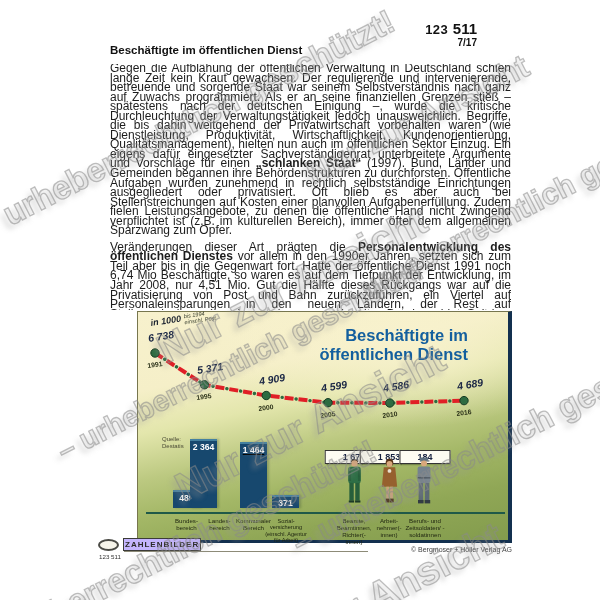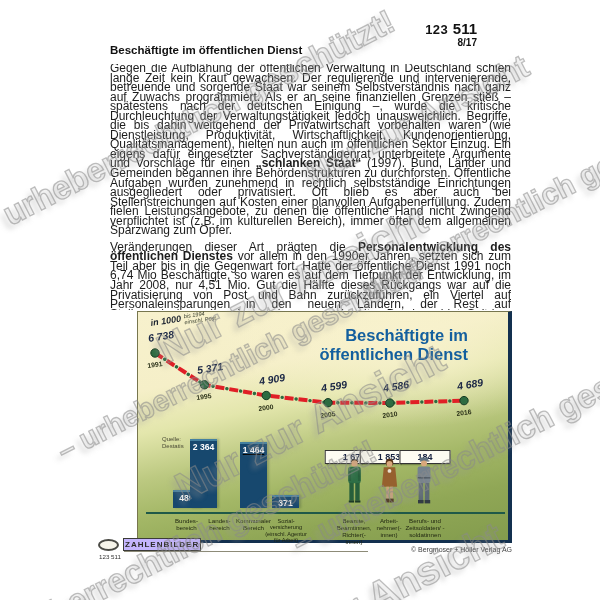--- a/index.html
+++ b/index.html
@@ -59,21 +59,21 @@
 </style>
 </head>
 <body>
 
 <div class="page">
 
   <div class="doc-code">
     <span class="main">123</span>
     <span class="sub">511</span>
   </div>
-  <div class="page-num">8/17</div>
+  <div class="page-num">7/17</div>
   <h1 class="doc-title">Beschäftigte im öffentlichen Dienst</h1>
 
   <div class="body-copy">
     <p><span>Gegen die Aufblähung der öffentlichen Verwaltung in Deutschland schien lange Zeit kein Kraut gewachsen. Der regulierende und intervenierende, betreuende und sorgende Staat war seinem Selbstverständnis nach ganz auf Zuwachs programmiert. Als er an seine finanziellen Grenzen stieß – spätestens nach der deutschen Einigung –, wurde die kritische Durchleuchtung der Verwaltungstätigkeit jedoch unausweichlich. Begriffe, die bis dahin weitgehend der Privatwirtschaft vorbehalten waren (wie Dienstleistung, Produktivität, Wirtschaftlichkeit, Kundenorientierung, Qualitätsmanagement), hielten nun auch im öffentlichen Sektor Einzug. Ein eigens dafür eingesetzter Sachverständigenrat unterbreitete Argumente und Vorschläge für einen </span><span style="font-weight: bold;">„schlanken Staat“</span><span> (1997). Bund, Länder und Gemeinden begannen ihre Behördenstrukturen zu durchforsten. Öffentliche Aufgaben wurden zunehmend in rechtlich selbstständige Einrichtungen ausgegliedert oder privatisiert. Oft blieb es aber auch bei Stellenstreichungen auf Kosten einer planvollen Aufgabenerfüllung. Zudem fielen Leistungsangebote, zu denen die öffentliche Hand nicht zwingend verpflichtet ist (z.B. im kulturellen Bereich), immer öfter dem allgemeinen Sparzwang zum Opfer.</span></p>
     <p><span>Veränderungen dieser Art prägten die </span><span style="font-weight: bold;">Personalentwicklung des öffentlichen Dienstes</span><span> vor allem in den 1990er Jahren, setzten sich zum Teil aber bis in die Gegenwart fort. Hatte der öffentliche Dienst 1991 noch 6,74 Mio Beschäftigte, so waren es auf dem Tiefpunkt der Entwicklung, im Jahr 2008, nur 4,51 Mio. Gut die Hälfte dieses Rückgangs war auf die Privatisierung von Post und Bahn zurückzuführen, ein Viertel auf Personaleinsparungen in den neuen Ländern, der Rest auf Stellenreduzierungen oder -auslagerungen im alten Bundesgebiet. Seitdem führten Personalaufstockungen u. a. an Hochschulen, bei Kindertagesstätten und bei der Polizei aber wieder zu einem leichten Anstieg der Beschäftigung. 2016 gab es rund 4,69 Mio Beschäftigte im öffentlichen Dienst, davon 3,19 Mio Vollzeit- und 1,50 Mio Teilzeitbeschäftigte.</span></p>
     <p><span>Die öffentliche Verwaltung ist überwiegend Sache der Länder. Der </span><span style="font-style: italic;">Landesbereich</span><span> weist deshalb mit 2,38 Mio Beschäftigten den größten Personalbestand auf. Er umfasst neben dem staatlichen Kernbereich auch öffentlich-rechtliche und privatrechtliche Einrichtungen unter Aufsicht bzw. im Mehrheitsbesitz der Länder. Weitere 1,46 Mio Beschäftigte sind dem </span><span style="font-style: italic;">kommunalen Bereich</span><span> zuzuordnen. Zum </span><span style="font-style: italic;">Bundesbereich</span><span> gehören rund 489 000 Beschäftigte, darunter 164 000 Berufs- und Zeitsoldaten. Etwa 1,84 Mio Beschäftigte stehen als Beamte, Richter oder Soldaten in einem </span></p>
   </div>
 
   <div class="chart" id="chart">
     <div class="chart-note">

